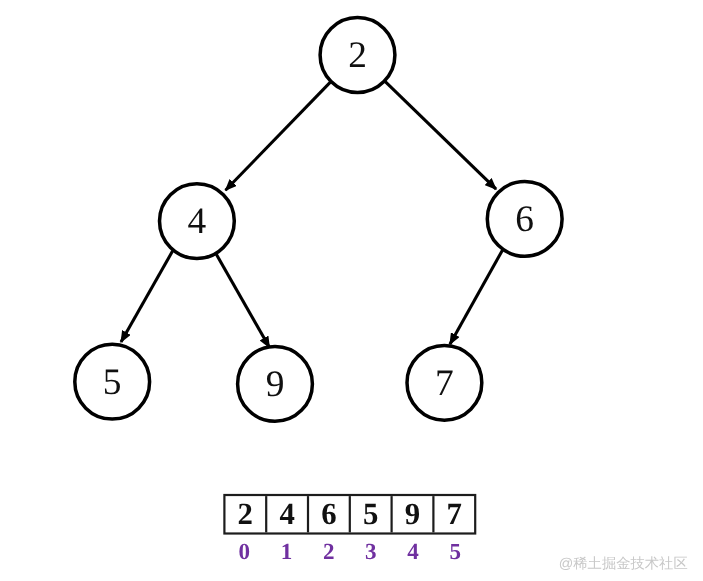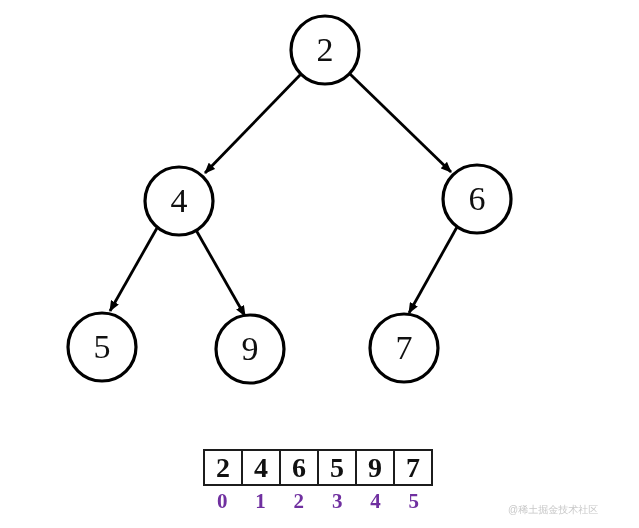--- a/index.html
+++ b/index.html
@@ -54,21 +54,21 @@
     font-family: "Liberation Serif", serif;
     font-weight: bold;
     font-size: 21px;
     color: #7030a0;
   }
   .watermark {
     position: absolute;
     left: 508px;
     top: 503px;
     font-family: "Liberation Sans", sans-serif;
-    font-size: 10px;
+    font-size: 13px;
     color: #c8c8c8;
     white-space: nowrap;
   }
 </style>
 </head>
 <body>
 
 <div class="stage">
 
   <svg class="tree-svg" width="639" height="445" viewBox="0 0 639 445">

